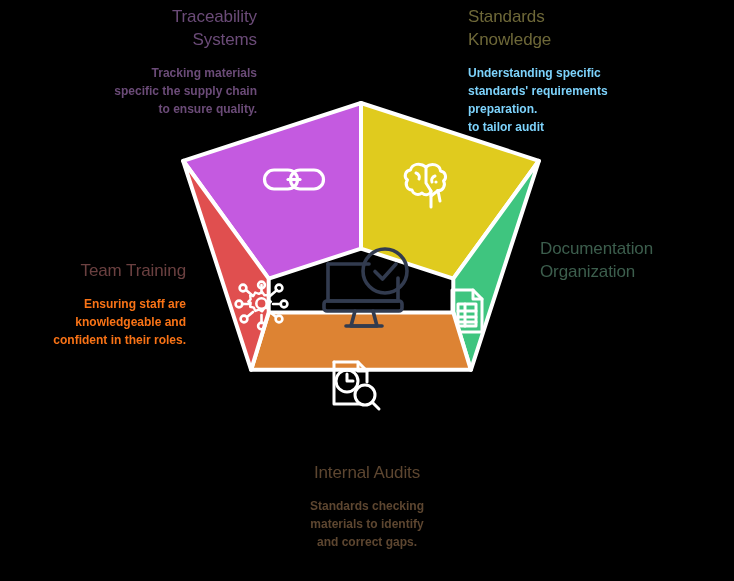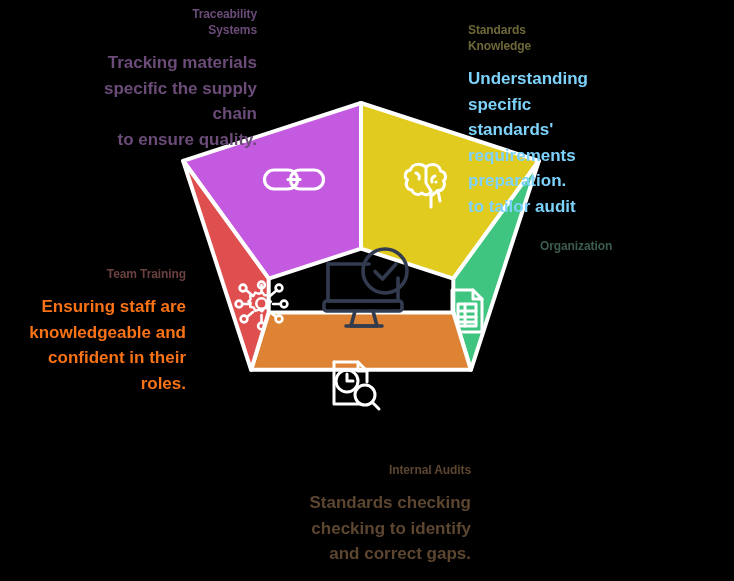--- a/index.html
+++ b/index.html
@@ -12,34 +12,34 @@
   #stage { position: relative; width: 734px; height: 581px; }
 
   svg.wheel {
     position: absolute; left: 0; top: 0;
     width: 734px; height: 581px;
     overflow: visible;
   }
 
   .label-block { position: absolute; }
   .label-title {
-    font-size: 12px; font-weight: bold; line-height: 1.35;
+    font-size: 17px; font-weight: normal; line-height: 1.35;
     letter-spacing: -0.1px;
   }
   .label-desc {
-    font-size: 17px; font-weight: bold; line-height: 1.5;
+    font-size: 12px; font-weight: bold; line-height: 1.5;
     margin-top: 12px;
   }
 
   
   #blk-traceability { left: 92px;  top: 6px;   width: 165px; text-align: right; }
-  #blk-standards    { left: 468px; top: 22px;   width: 178px; text-align: left;  }
+  #blk-standards    { left: 468px; top: 6px;   width: 178px; text-align: left;  }
   #blk-documentation{ left: 540px; top: 238px; width: 178px; text-align: left;  }
-  #blk-team         { left: 26px;  top: 266px; width: 160px; text-align: right; }
-  #blk-internal     { left: 299px; top: 462px; width: 172px; text-align: right;}
+  #blk-team         { left: 26px;  top: 260px; width: 160px; text-align: right; }
+  #blk-internal     { left: 281px; top: 462px; width: 172px; text-align: center;}
 </style>
 </head>
 <body>
 
 <div id="stage">
 
   <svg class="wheel" viewBox="0 0 734 581">
     <defs>
       
     </defs>
@@ -159,20 +159,21 @@
     <div class="label-desc" style="color:#7dd3fc">
       <div>Understanding specific</div>
       <div>standards' requirements</div>
       <div>preparation.</div>
       <div>to tailor audit</div>
     </div>
   </div>
 
   <div class="label-block" id="blk-documentation">
     <div class="label-title" style="color:#3c5e4d">
+      <div>Documentation</div>
       <div>Organization</div>
     </div>
   </div>
 
   <div class="label-block" id="blk-team">
     <div class="label-title" style="color:#6b4040">
       <div>Team Training</div>
     </div>
     <div class="label-desc" style="color:#f97316">
       <div>Ensuring staff are</div>
@@ -180,18 +181,18 @@
       <div>confident in their roles.</div>
     </div>
   </div>
 
   <div class="label-block" id="blk-internal">
     <div class="label-title" style="color:#5d4630">
       <div>Internal Audits</div>
     </div>
     <div class="label-desc" style="color:#5d4630">
       <div>Standards checking</div>
-      <div>checking to identify</div>
+      <div>materials to identify</div>
       <div>and correct gaps.</div>
     </div>
   </div>
 
 </div>
 
 </body></html>

